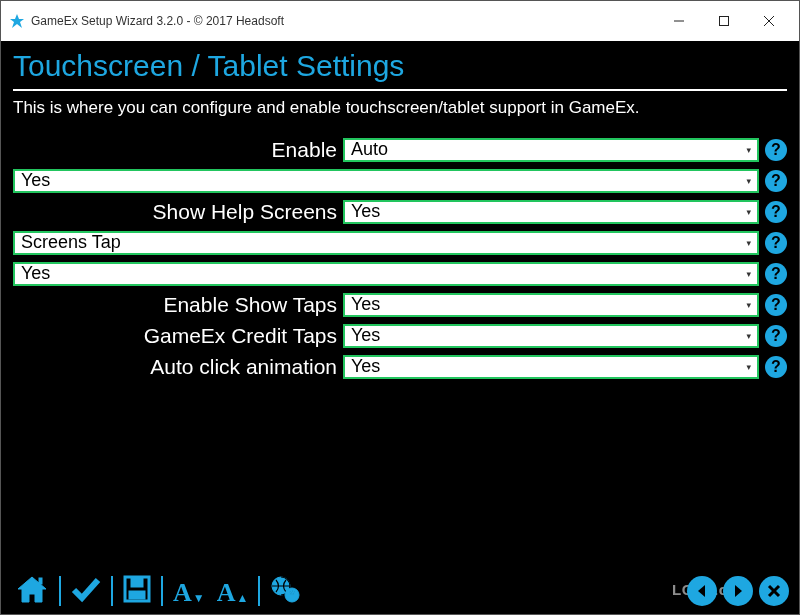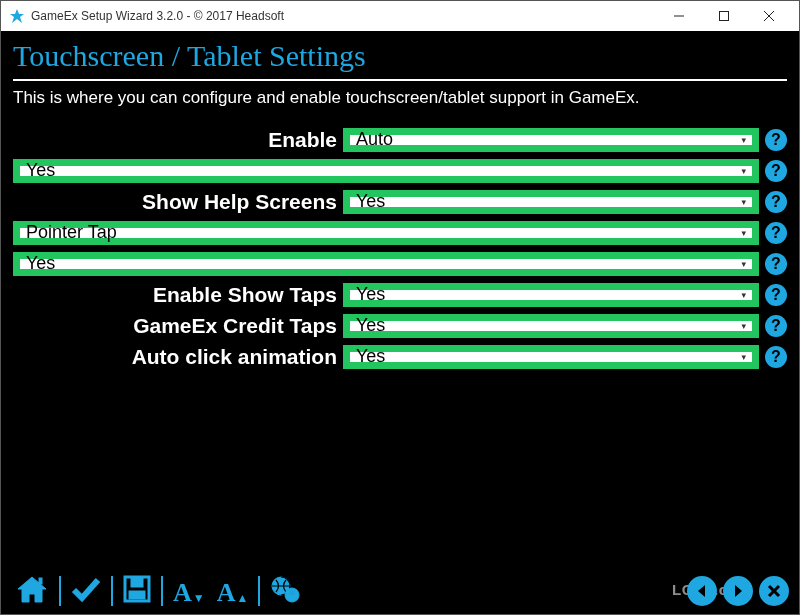--- a/index.html
+++ b/index.html
@@ -1,41 +1,41 @@
 <!DOCTYPE html>
 <html><head>
 <meta charset="utf-8">
 <style>
   * { box-sizing: border-box; margin: 0; padding: 0; }
   html, body { width: 800px; height: 615px; overflow: hidden; font-family: "Segoe UI", Arial, sans-serif; background: #fff; }
 
   .window { width: 800px; height: 615px; border: 1px solid #555; display: flex; flex-direction: column; background: #fff; }
 
-  .titlebar { height: 30px; display: flex; align-items: center; padding: 0 8px; font-size: 12px; color: #333; background: #fff; }
+  .titlebar { height: 40px; display: flex; align-items: center; padding: 0 8px; font-size: 12px; color: #333; background: #fff; }
   .titlebar .app-icon { width: 16px; height: 16px; margin-right: 6px; display: flex; align-items: center; justify-content: center; }
   .titlebar .title-text { flex: 0 0 auto; }
   .titlebar .spacer { flex: 1 1 auto; }
   .win-btn { width: 45px; height: 28px; display: flex; align-items: center; justify-content: center; cursor: pointer; }
   .win-btn svg { width: 10px; height: 10px; stroke: #222; stroke-width: 1; fill: none; }
 
   .content { flex: 1 1 auto; background: #000; color: #fff; display: flex; flex-direction: column; padding: 6px 12px 0 12px; position: relative; }
 
-  .page-title { color: #1ea7e1; font-size: 30px; font-weight: 400; padding: 2px 0 4px 0; font-family: Liberation Serif, serif; }
+  .page-title { color: #1ea7e1; font-size: 30px; font-weight: 400; padding: 2px 0 4px 0; }
   .hr { height: 2px; background: #fff; margin: 2px 0 6px 0; }
   .desc { color: #fff; font-size: 17px; line-height: 1.25; margin-bottom: 18px; }
 
   .form { display: flex; flex-direction: column; gap: 4px; }
   .row { display: flex; align-items: center; height: 27px; }
-  .row-label { width: 330px; text-align: right; padding-right: 6px; font-size: 21px; color: #fff; white-space: nowrap; font-weight: bold; }
+  .row-label { width: 330px; text-align: right; padding-right: 6px; font-size: 21px; color: #fff; white-space: nowrap; }
   .select {
     flex: 1 1 auto;
     height: 24px;
     background: #fff;
     color: #000;
-    border: 7px solid #22c55e;
+    border: 2px solid #22c55e;
     font-size: 18px;
     padding: 0 6px;
     appearance: none;
     display: flex;
     align-items: center;
     position: relative;
     cursor: pointer;
   }
   .select .sel-text { flex: 1 1 auto; }
   .select .caret { font-size: 9px; color: #333; padding-left: 4px; }
@@ -119,21 +119,21 @@
         <div class="row-label">Show Help Screens</div>
         <div class="select">
           <span class="sel-text">Yes</span>
           <span class="caret">▾</span>
         </div>
         <div class="help">?</div>
       </div>
 
       <div class="row">
         <div class="select">
-          <span class="sel-text">Pointer Tap</span>
+          <span class="sel-text">Screens Tap</span>
           <span class="caret">▾</span>
         </div>
         <div class="help">?</div>
       </div>
 
       <div class="row">
         <div class="select">
           <span class="sel-text">Yes</span>
           <span class="caret">▾</span>
         </div>

